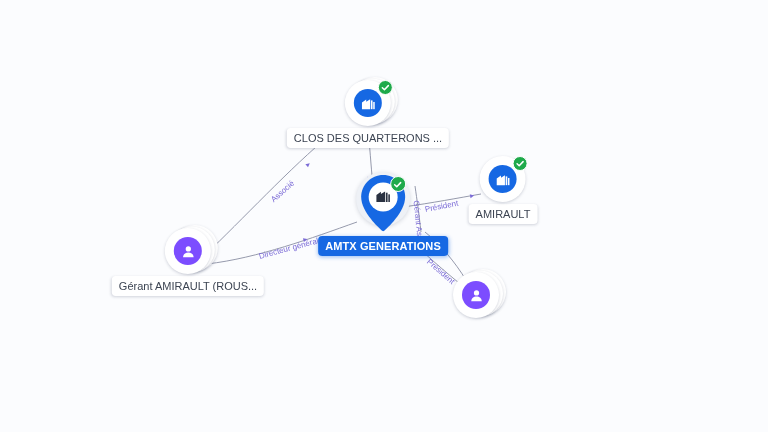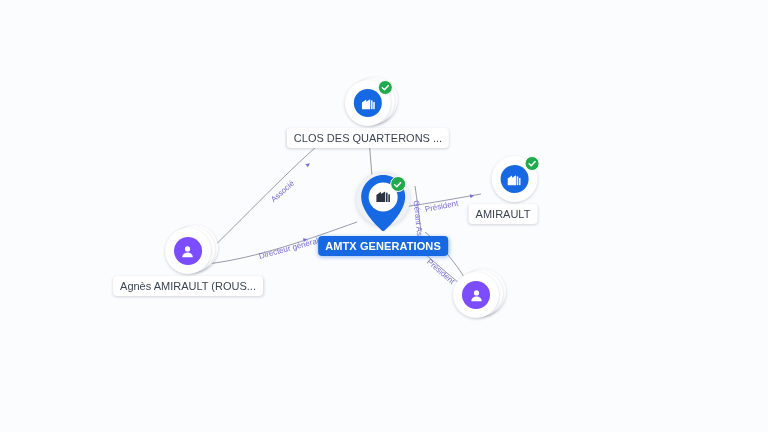--- a/index.html
+++ b/index.html
@@ -234,21 +234,21 @@
             </svg>
           </div>
           <div class="pin-check">
             <svg width="9" height="9" viewBox="0 0 24 24" fill="none" stroke="#ffffff" stroke-width="4" stroke-linecap="round" stroke-linejoin="round">
               <path d="M4 12.8 L9.6 18.2 L20 7"></path>
             </svg>
           </div>
         </div>
         <div class="label primary">AMTX GENERATIONS</div>
       </div>
-      <div class="node" style="left: 503px; top: 190px; align-items: flex-end;">
+      <div class="node" style="left: 503px; top: 190px;">
         <div class="stack">
           <div class="sheet s0"></div>
           <div class="avatar company">
             <svg width="17" height="17" viewBox="0 0 24 24" fill="#ffffff">
               <path d="M3 20V10.5L9 6.2V9.4L14.6 6V20H3Z"></path>
               <rect x="15.6" y="7.6" width="2.3" height="12.4"></rect>
               <rect x="18.9" y="9.8" width="2.1" height="10.2"></rect>
             </svg>
           </div>
           <div class="check-badge">
@@ -264,21 +264,21 @@
           <div class="sheet s2"></div>
           <div class="sheet s1"></div>
           <div class="sheet s0"></div>
           <div class="avatar person">
             <svg width="17" height="17" viewBox="0 0 24 24" fill="#ffffff">
               <circle cx="12" cy="8.3" r="3.7"></circle>
               <path d="M4.6 20c0-4.1 3.3-6.6 7.4-6.6s7.4 2.5 7.4 6.6z"></path>
             </svg>
           </div>
         </div>
-        <div class="label">Agnès AMIRAULT (ROUS...</div>
+        <div class="label">Gérant AMIRAULT (ROUS...</div>
       </div>
       <div class="node" style="left: 476px; top: 295px;">
         <div class="stack">
           <div class="sheet s2"></div>
           <div class="sheet s1"></div>
           <div class="sheet s0"></div>
           <div class="avatar person">
             <svg width="17" height="17" viewBox="0 0 24 24" fill="#ffffff">
               <circle cx="12" cy="8.3" r="3.7"></circle>
               <path d="M4.6 20c0-4.1 3.3-6.6 7.4-6.6s7.4 2.5 7.4 6.6z"></path>

